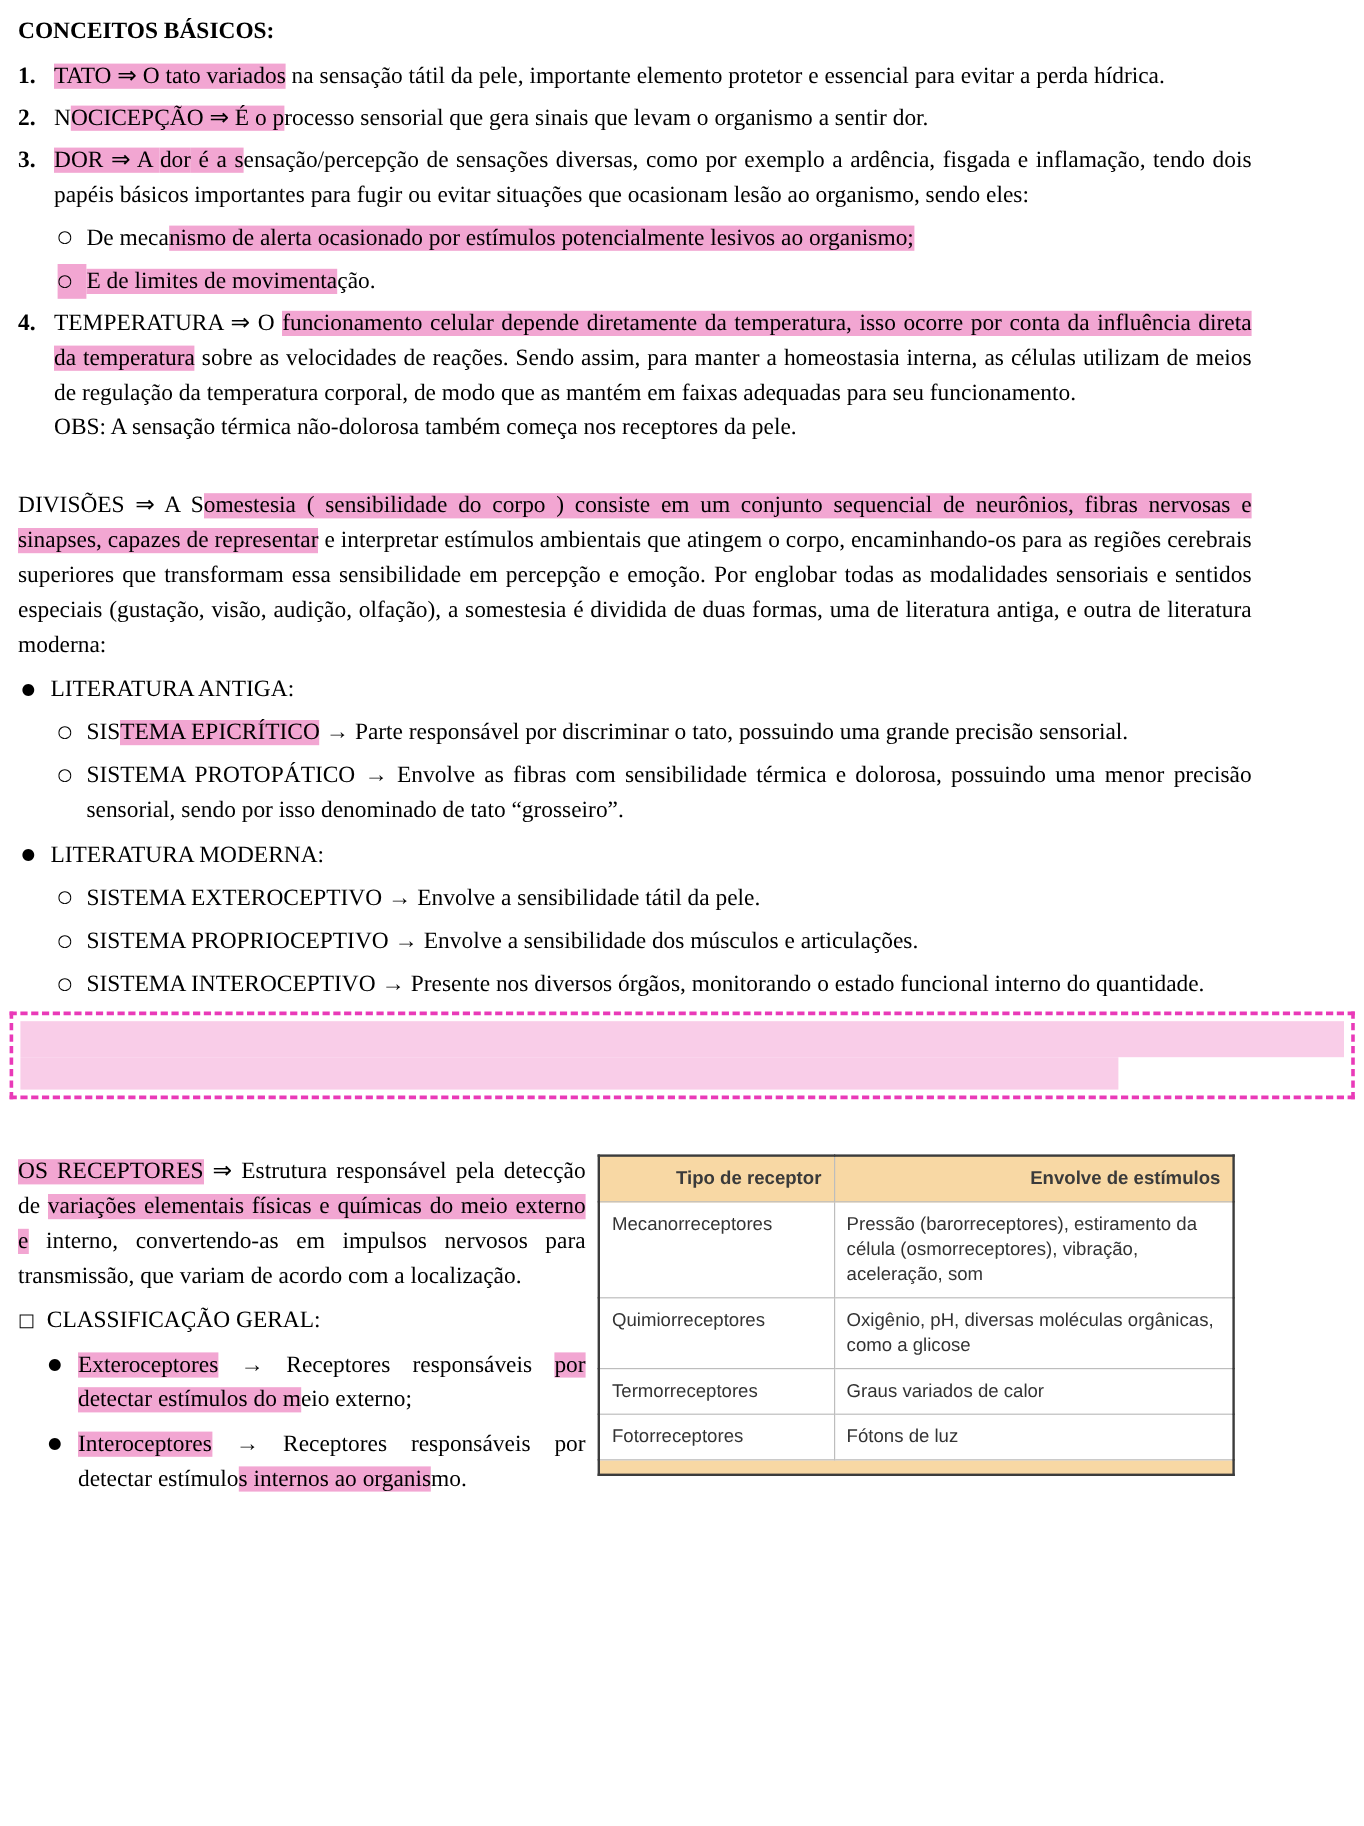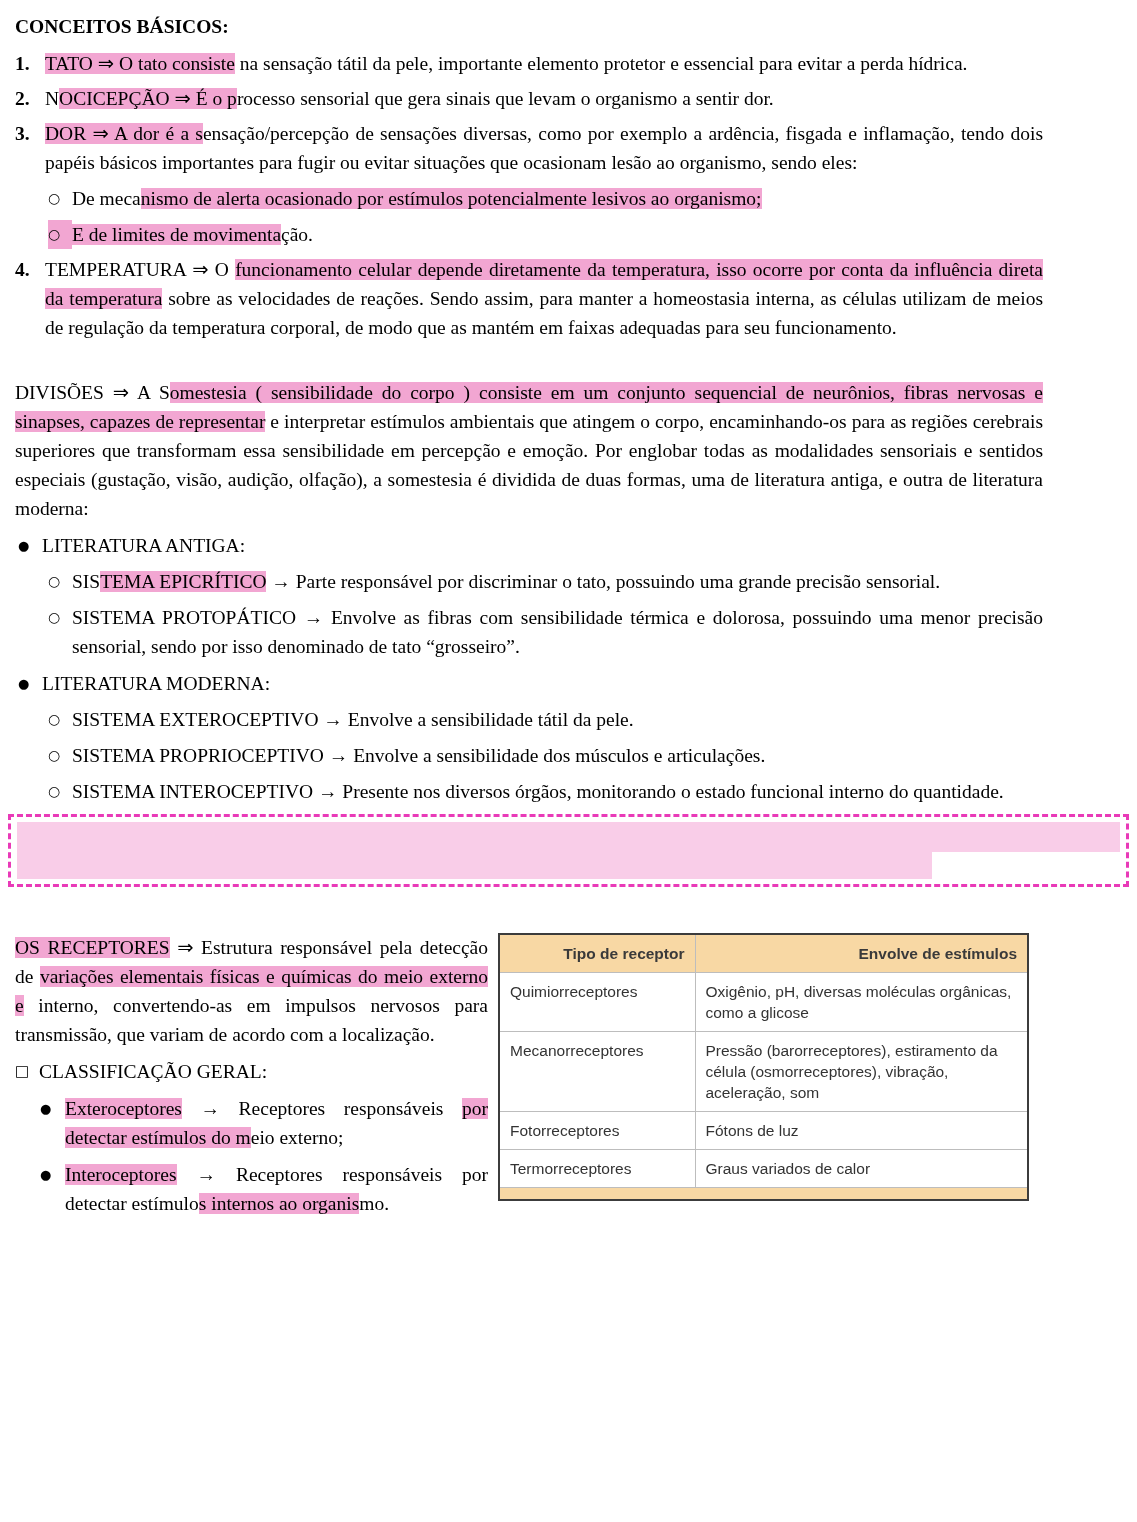--- a/index.html
+++ b/index.html
@@ -76,21 +76,21 @@
 
 <div class="page">
 
   <div class="text-block">
 
     <div class="doc-title">CONCEITOS BÁSICOS:</div>
 
     <div class="num-item">
       <span class="num">1.</span>
       <div class="item-body">
-        <p class="rich"><span class="hl">TATO ⇒ O tato consiste</span><span> na sensação tátil da pele, importante elemento protetor e essencial para evitar a perda hídrica.</span></p>
+        <p class="rich"><span class="hl">TATO ⇒ O tato variados</span><span> na sensação tátil da pele, importante elemento protetor e essencial para evitar a perda hídrica.</span></p>
       </div>
     </div>
 
     <div class="num-item">
       <span class="num">2.</span>
       <div class="item-body">
         <p class="rich"><span>N</span><span class="hl">OCICEPÇÃO ⇒ É o p</span><span>rocesso sensorial que gera sinais que levam o organismo a sentir dor.</span></p>
       </div>
     </div>
 
@@ -106,20 +106,21 @@
           <span class="marker circle hl">○</span>
           <p class="rich"><span class="hl">E de limites de movimenta</span><span>ção.</span></p>
         </div>
       </div>
     </div>
 
     <div class="num-item">
       <span class="num">4.</span>
       <div class="item-body">
         <p class="rich"><span>TEMPERATURA ⇒ O </span><span class="hl">funcionamento celular depende diretamente da temperatura, isso ocorre por conta da influência direta da temperatura</span><span> sobre as velocidades de reações. Sendo assim, para manter a homeostasia interna, as células utilizam de meios de regulação da temperatura corporal, de modo que as mantém em faixas adequadas para seu funcionamento.</span></p>
+        <p class="rich obs"><span class="b">OBS:</span><span> A sensação térmica não-dolorosa também começa nos receptores da pele.</span></p>
       </div>
     </div>
 
     <div class="gap-lg"></div>
 
     <p class="rich"><span>DIVISÕES ⇒ A S</span><span class="hl">omestesia ( sensibilidade do corpo ) consiste em um conjunto sequencial de neurônios, fibras nervosas e sinapses, capazes de representar</span><span> e interpretar estímulos ambientais que atingem o corpo, encaminhando-os para as regiões cerebrais superiores que transformam essa sensibilidade em percepção e emoção. Por englobar todas as modalidades sensoriais e sentidos especiais (gustação, visão, audição, olfação), a somestesia é dividida de duas formas, uma de literatura antiga, e outra de literatura moderna:</span></p>
 
     <div class="bullet-item">
       <span class="marker dot">●</span>
       <p class="rich"><span class="b">LITERATURA ANTIGA</span><span class="b">:</span></p>
@@ -179,34 +180,34 @@
     <div class="col-right">
       <table class="receptors">
         <thead>
           <tr>
             <th>Tipo de receptor</th>
             <th>Envolve de estímulos</th>
           </tr>
         </thead>
         <tbody>
             <tr>
+              <td>Mecanorreceptores</td>
+              <td>Pressão (barorreceptores), estiramento da célula (osmorreceptores), vibração, aceleração, som</td>
+            </tr>
+            <tr>
               <td>Quimiorreceptores</td>
               <td>Oxigênio, pH, diversas moléculas orgânicas, como a glicose</td>
             </tr>
             <tr>
-              <td>Mecanorreceptores</td>
-              <td>Pressão (barorreceptores), estiramento da célula (osmorreceptores), vibração, aceleração, som</td>
+              <td>Termorreceptores</td>
+              <td>Graus variados de calor</td>
             </tr>
             <tr>
               <td>Fotorreceptores</td>
               <td>Fótons de luz</td>
-            </tr>
-            <tr>
-              <td>Termorreceptores</td>
-              <td>Graus variados de calor</td>
             </tr>
           </tbody>
         <tfoot>
           <tr>
             <td class="strip" colspan="2"></td>
           </tr>
         </tfoot>
       </table>
     </div>
 

